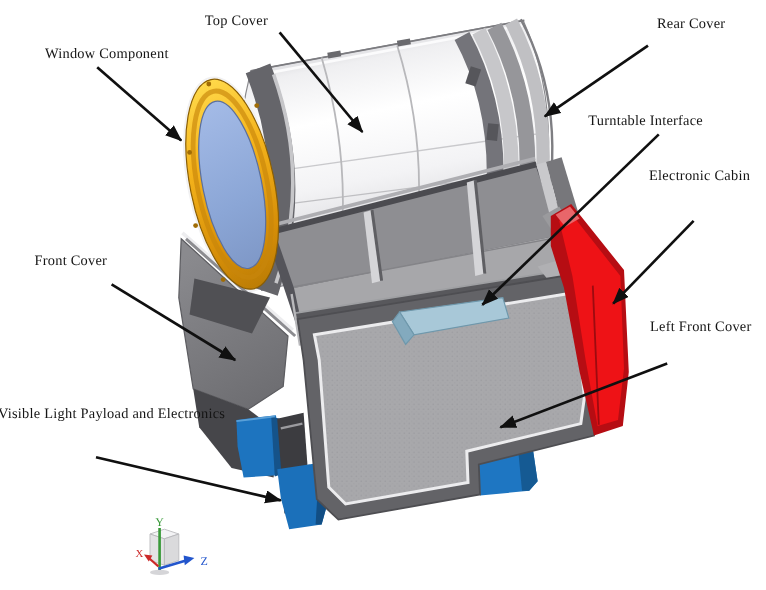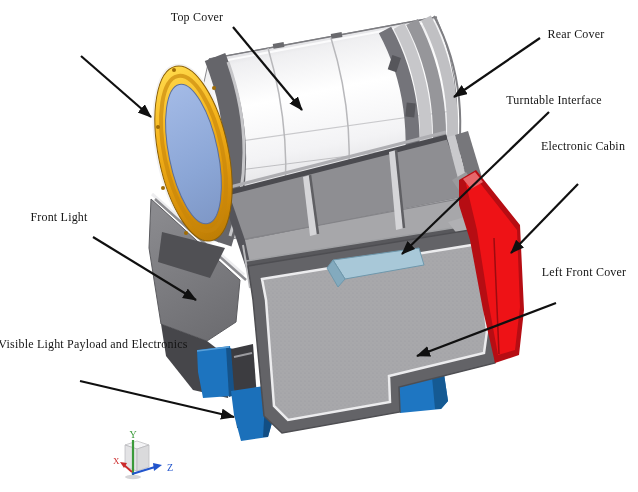--- a/index.html
+++ b/index.html
@@ -201,19 +201,20 @@
     <line x1="540" y1="38" x2="454" y2="97" marker-end="url(#ah)"></line>
     <line x1="549" y1="112" x2="402" y2="254" marker-end="url(#ah)"></line>
     <line x1="578" y1="184" x2="511" y2="253" marker-end="url(#ah)"></line>
     <line x1="556" y1="303" x2="417" y2="356" marker-end="url(#ah)"></line>
     <line x1="93" y1="237" x2="196" y2="300" marker-end="url(#ah)"></line>
     <line x1="80" y1="381" x2="234" y2="417" marker-end="url(#ah)"></line>
   </g>
 </svg>
 
 <div class="lbl center" style="left:197px;top:5px;">Top Cover</div>
-<div class="lbl center" style="left:576px;top:22px;">Rear Cover</div>
-<div class="lbl center" style="left:554px;top:88px;">Turntable Interface</div>
+<div class="lbl center" style="left:89px;top:32px;">Window Component</div>
+<div class="lbl center" style="left:576px;top:7px;">Rear Cover</div>
+<div class="lbl center" style="left:538px;top:88px;">Turntable Interface</div>
 <div class="lbl block" style="left:521px;top:134px;width:124px;">Electronic Cabin</div>
 <div class="lbl block" style="left:527px;top:260px;width:114px;">Left Front Cover</div>
-<div class="lbl center" style="left:59px;top:205px;">Front Light</div>
+<div class="lbl center" style="left:59px;top:205px;">Front Cover</div>
 <div class="lbl block" style="left:-2px;top:333px;width:190px;line-height:23px;">Visible Light Payload and Electronics</div>
 </div>
 
 </body></html>

